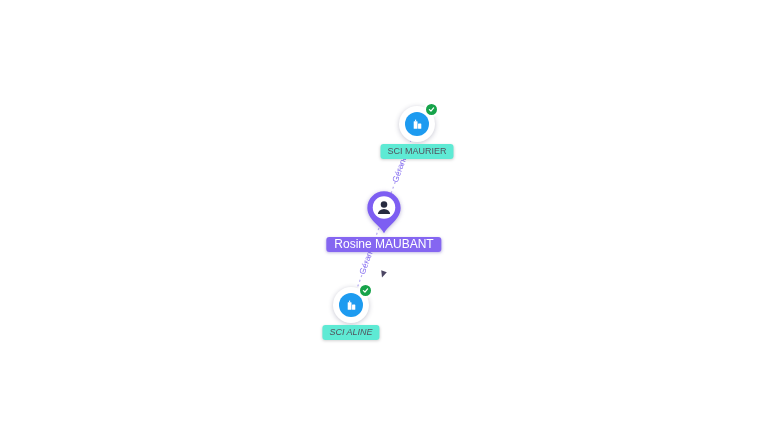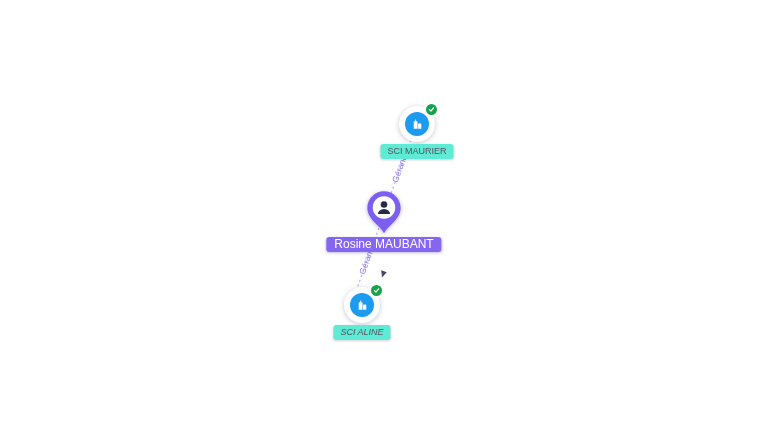--- a/index.html
+++ b/index.html
@@ -13,21 +13,21 @@
   .edge-label { fill:#8a73f2; font-size:8.5px; text-anchor:middle;
                 font-family:"Liberation Sans", sans-serif; }
   .edge-arrow { fill:#4c4663; }
 
   
   .node { position:absolute; }
 
   
   .company { width:36px; height:36px; }
   #node-maurier { left:399px; top:106px; }
-  #node-aline   { left:344px; top:287px;font-style:italic; }
+  #node-aline   { left:333px; top:287px;font-style:italic; }
   .company-circle { width:36px; height:36px; border-radius:50%; background:#ffffff;
                     box-shadow:0 1px 5px rgba(50,50,90,0.28);
                     display:flex; align-items:center; justify-content:center; }
   .company-inner { width:24px; height:24px; border-radius:50%; background:#1d9bf0;
                    display:flex; align-items:center; justify-content:center; }
   .badge { position:absolute; top:-4px; right:-4px; width:15px; height:15px; border-radius:50%;
            background:#16a34a; border:2px solid #ffffff;
            display:flex; align-items:center; justify-content:center; }
   .company-label { position:absolute; top:38px; left:50%; transform:translateX(-50%);
                    background:#5eead4; color:#53535e; font-size:9px; line-height:9px;

